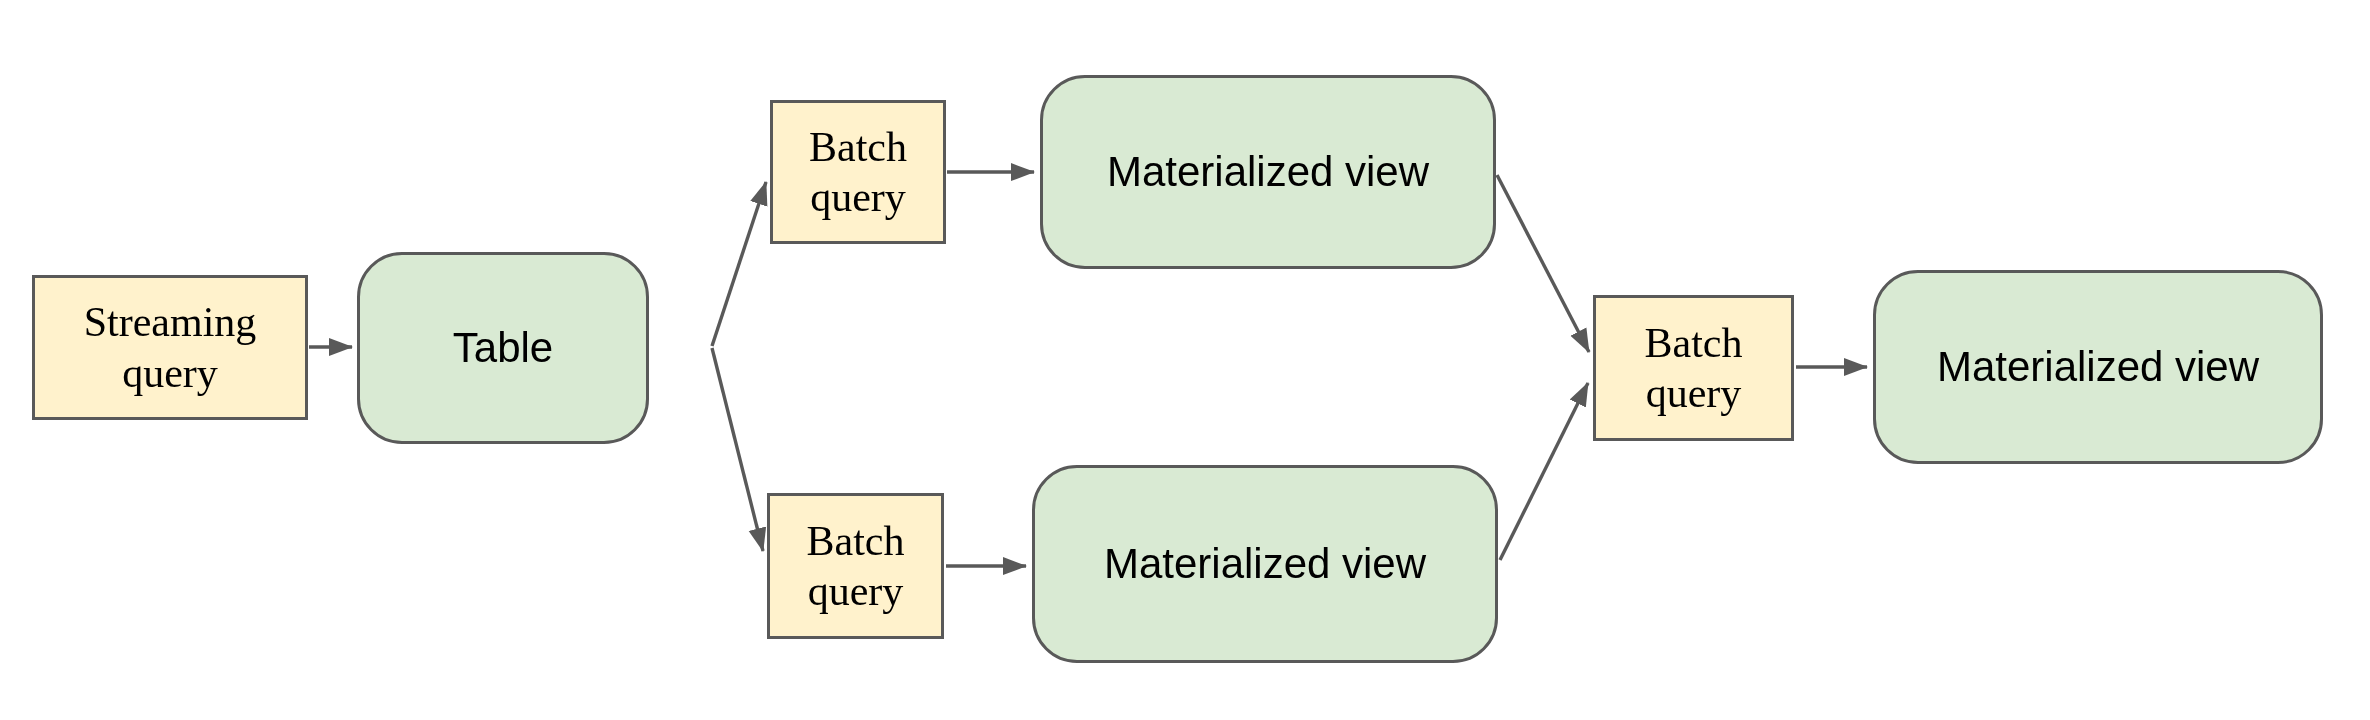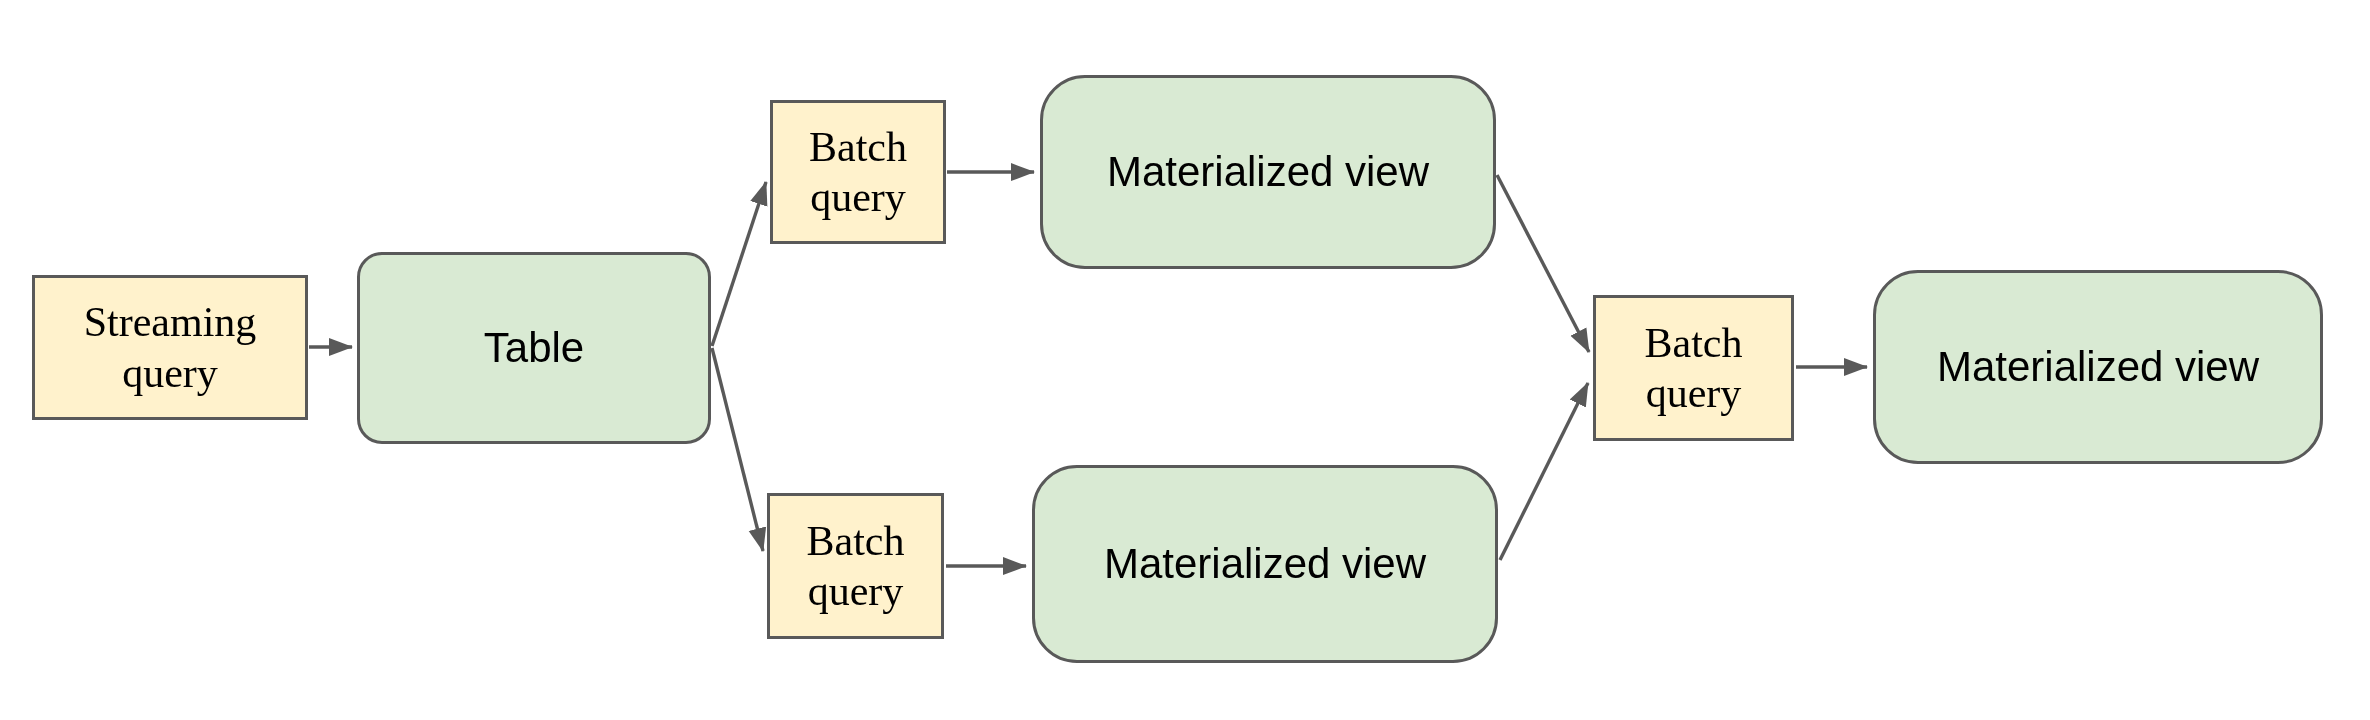--- a/index.html
+++ b/index.html
@@ -76,21 +76,21 @@
     <line x1="946" y1="566" x2="1026" y2="566" marker-end="url(#arrow)"></line>
     <line x1="1497" y1="175" x2="1589" y2="352" marker-end="url(#arrow)"></line>
     <line x1="1500" y1="560" x2="1588" y2="383" marker-end="url(#arrow)"></line>
     <line x1="1796" y1="367" x2="1867" y2="367" marker-end="url(#arrow)"></line>
   </svg>
 
   <div class="node query" style="left:32px; top:275px; width:276px; height:145px;">
     <span class="label">Streaming query</span>
   </div>
 
-  <div class="node table" style="left:357px; top:252px; width:354px; height:192px;border-radius:25px;">
+  <div class="node table" style="left:357px; top:252px; width:292px; height:192px;">
     <span class="label">Table</span>
   </div>
 
   <div class="node query" style="left:770px; top:100px; width:176px; height:144px;">
     <span class="label">Batch query</span>
   </div>
 
   <div class="node table" style="left:1040px; top:75px; width:456px; height:194px;">
     <span class="label">Materialized view</span>
   </div>

